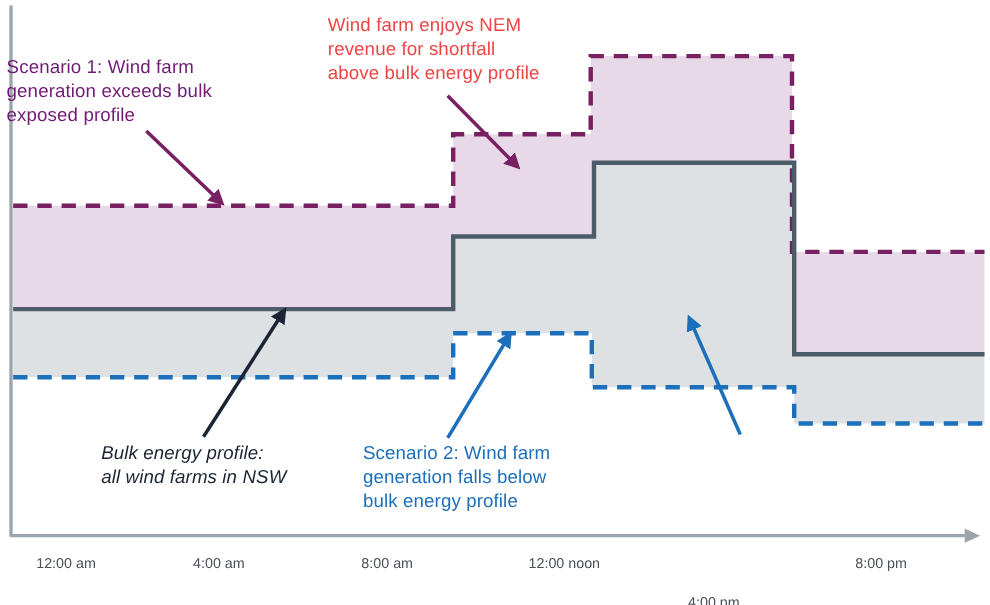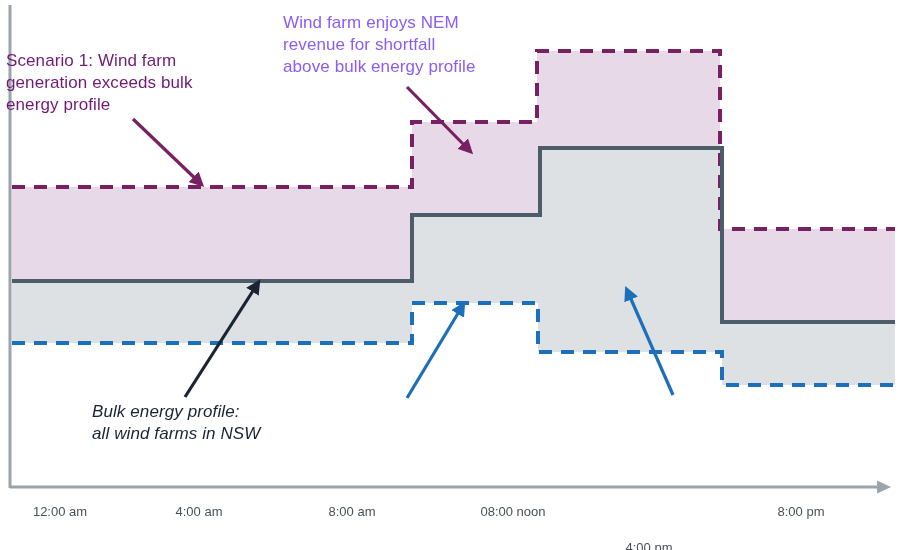--- a/index.html
+++ b/index.html
@@ -61,36 +61,41 @@
       <line x1="133" y1="119" x2="201" y2="184" stroke="#772162" stroke-width="3.2" marker-end="url(#ah-purple)"></line>
       <line x1="407" y1="87" x2="470" y2="151" stroke="#772162" stroke-width="3.2" marker-end="url(#ah-purple)"></line>
       <line x1="185" y1="397" x2="258" y2="283" stroke="#1A2433" stroke-width="3.2" marker-end="url(#ah-navy)"></line>
       <line x1="407" y1="398" x2="463" y2="305" stroke="#1C6FBA" stroke-width="3.2" marker-end="url(#ah-blue)"></line>
       <line x1="673" y1="395" x2="627" y2="290" stroke="#1C6FBA" stroke-width="3.2" marker-end="url(#ah-blue)"></line>
     </svg>
 
   <div class="ann" style="left: 6px; top: 50px; color: #701a75;">
     <span>Scenario 1: Wind farm</span>
     <span>generation exceeds bulk</span>
-    <span>energy profile</span>
+    <span>exposed profile</span>
   </div>
 
-  <div class="ann" style="left: 283px; top: 12px; color: #8b5cf6;">
+  <div class="ann" style="left: 298px; top: 12px; color: #ef4444;">
     <span>Wind farm enjoys NEM</span>
     <span>revenue for shortfall</span>
     <span>above bulk energy profile</span>
   </div>
 
   <div class="ann" style="left: 92px; top: 401px; color: rgb(26, 36, 51); font-style: italic;">
     <span>Bulk energy profile:</span>
     <span>all wind farms in NSW</span>
   </div>
 
+  <div class="ann" style="left: 330px; top: 401px; color: rgb(28, 111, 186);">
+    <span>Scenario 2: Wind farm</span>
+    <span>generation falls below</span>
+    <span>bulk energy profile</span>
+  </div>
 
 
   <div class="tick" style="left:60px;">12:00 am</div>
   <div class="tick" style="left:199px;">4:00 am</div>
   <div class="tick" style="left:352px;">8:00 am</div>
-  <div class="tick" style="left:513px;">08:00 noon</div>
+  <div class="tick" style="left:513px;">12:00 noon</div>
   <div class="tick" style="left:649px;margin-top:36px;">4:00 pm</div>
   <div class="tick" style="left:801px;">8:00 pm</div>
 
 </div>
 
 </body></html>

